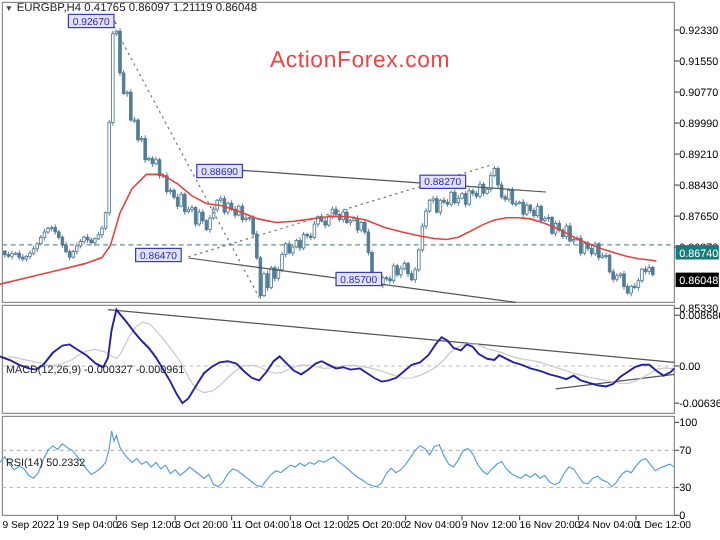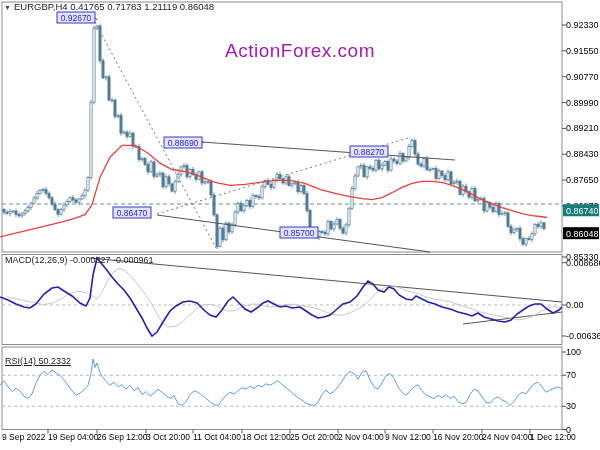--- a/index.html
+++ b/index.html
@@ -2,24 +2,24 @@
 <html><head>
 <meta charset="utf-8">
 <style>
   html,body{margin:0;padding:0;background:#ffffff;}
   #root{position:relative;width:600px;height:450px;background:#ffffff;overflow:hidden;
         font-family:"Liberation Sans",sans-serif;}
   #chart-svg{position:absolute;left:0;top:0;}
   .titlebar{position:absolute;left:4px;top:1px;font-size:9.5px;color:#222;white-space:nowrap;}
   .titlebar .arrow{font-size:7px;color:#444;margin-right:3px;}
   .watermark{position:absolute;left:0;top:40px;width:600px;text-align:center;
-             font-size:19px;color:#a21caf;letter-spacing:.5px;}
-  .panel-label{position:absolute;font-size:9px;color:#222;white-space:nowrap;}
+             font-size:19px;color:#ef4444;letter-spacing:.5px;}
+  .panel-label{position:absolute;font-size:9px;color:#222;white-space:nowrap;margin-top:48px;}
   #macd-label{left:5px;top:255px;}
-  #rsi-label{left:5px;top:356px;text-decoration:underline;}
+  #rsi-label{left:5px;top:332px;}
   text{font-family:"Liberation Sans",sans-serif;}
 </style>
 </head>
 <body>
 
 <div id="root">
   <svg id="chart-svg" width="600" height="450">
       <g>
         <rect x="2" y="2" width="560" height="250" fill="none" stroke="#8c8c8c" stroke-width="1"></rect>
         <rect x="2" y="254.5" width="560" height="90" fill="none" stroke="#8c8c8c" stroke-width="1"></rect>
@@ -488,20 +488,20 @@
         <line x1="433" y1="429.5" x2="433" y2="433.5" stroke="#555" stroke-width="1"></line>
         <text x="433" y="440" font-size="8.5" fill="#000000" text-anchor="start">16 Nov 20:00</text>
         <line x1="482" y1="429.5" x2="482" y2="433.5" stroke="#555" stroke-width="1"></line>
         <text x="482" y="440" font-size="8.5" fill="#000000" text-anchor="start">24 Nov 04:00</text>
         <line x1="530" y1="429.5" x2="530" y2="433.5" stroke="#555" stroke-width="1"></line>
         <text x="530" y="440" font-size="8.5" fill="#000000" text-anchor="start">1 Dec 12:00</text>
       </g>
     </svg>
 
   <div class="titlebar">
-    <span class="arrow">▼</span><span>EURGBP,H4</span>&nbsp;<span>0.41765</span>&nbsp;<span>0.71783</span>&nbsp;<span>1.21119</span>&nbsp;<span>0.86048</span>
+    <span class="arrow">▼</span><span>EURGBP,H4</span>&nbsp;<span>0.41765</span>&nbsp;<span>0.86097</span>&nbsp;<span>1.21119</span>&nbsp;<span>0.86048</span>
   </div>
 
   <div class="watermark">ActionForex.com</div>
 
   <div class="panel-label" id="macd-label">MACD(12,26,9) -0.000327 -0.000961</div>
   <div class="panel-label" id="rsi-label">RSI(14) 50.2332</div>
 </div>
 
 </body></html>

